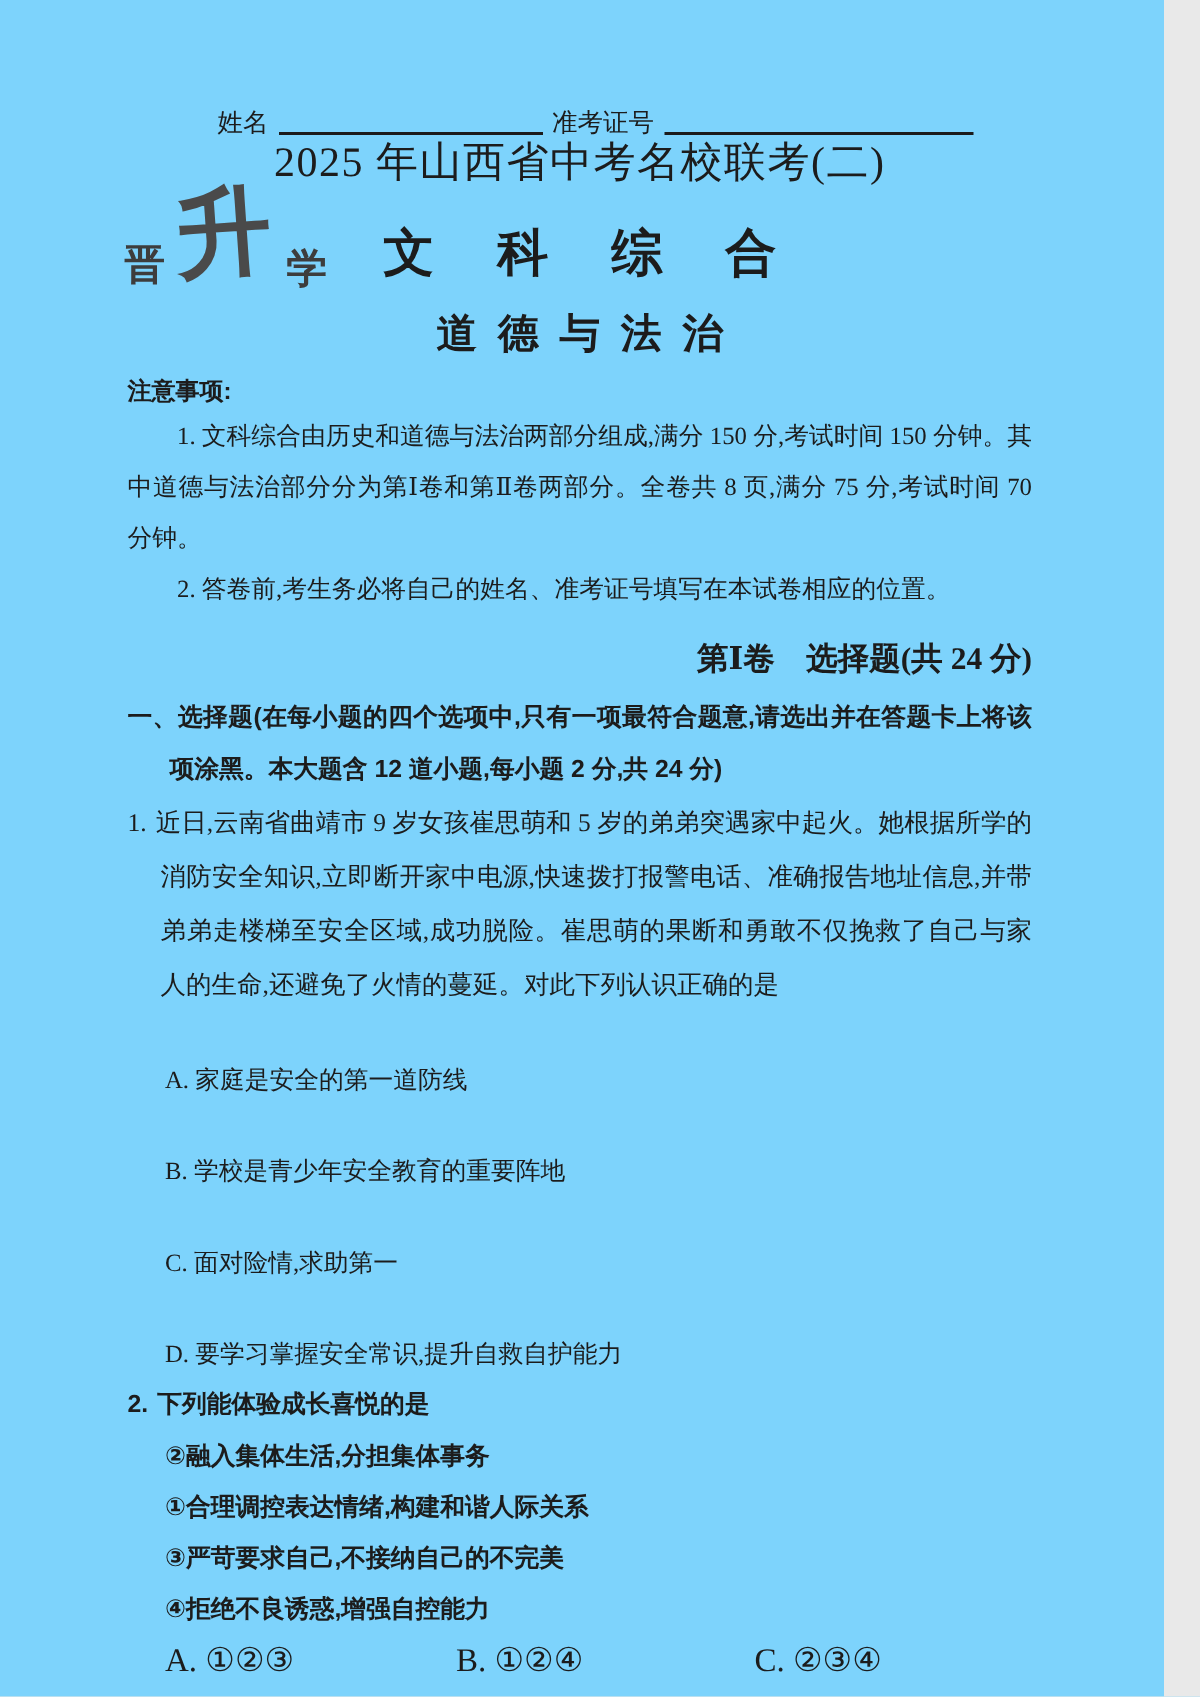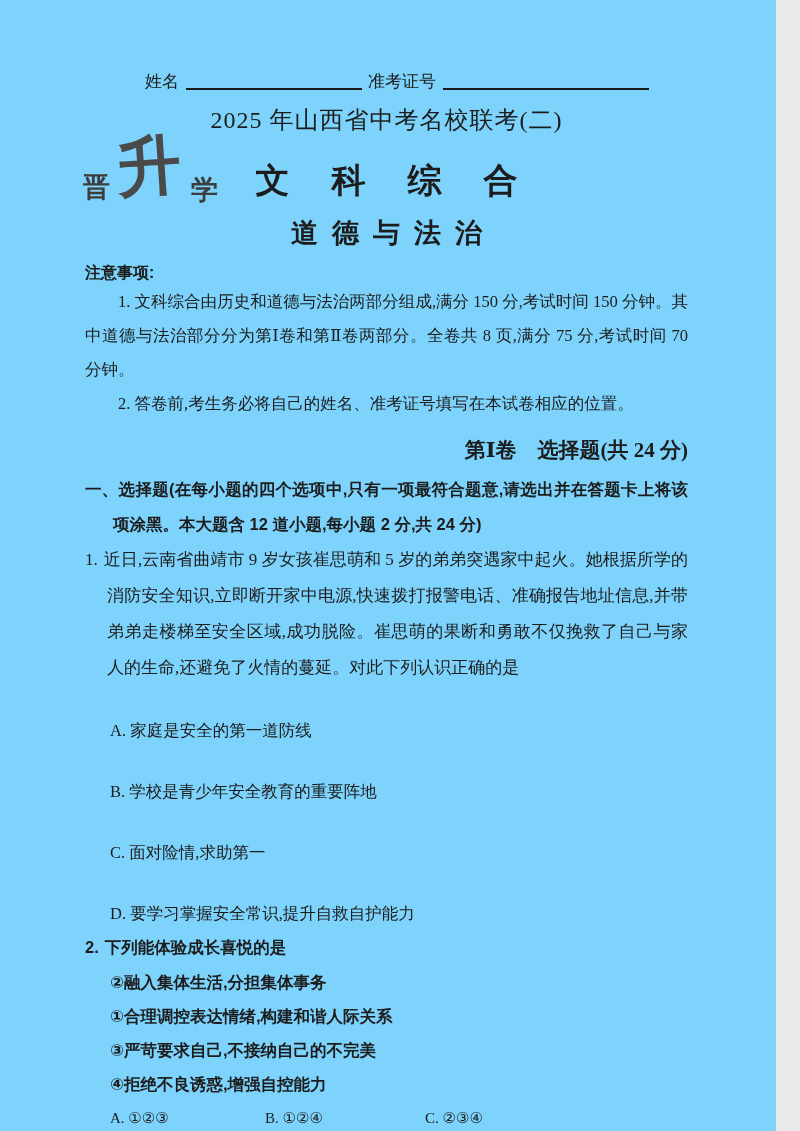--- a/index.html
+++ b/index.html
@@ -17,21 +17,21 @@
   .name-row { margin-left: 60px; font-size: 17px; line-height: 22px; white-space: nowrap; }
   .blank-line {
     display: inline-block; height: 1em;
     border-bottom: 2px solid #1b1b1b;
     transform: translateY(3px);
     margin: 0 6px 0 7px;
   }
   .blank-name { width: 176px; }
   .blank-id { width: 206px; }
   
-  .exam-title { margin-top: 11px; font-size: 24px; line-height: 32px; text-align: center; letter-spacing: 1px; }
+  .exam-title { margin-top: 0; font-size: 28px; line-height: 32px; text-align: center; letter-spacing: 1px; }
   .subject-block { position: relative; margin-top: 21px; height: 46px; }
   .subject-title {
     font-family: "Liberation Sans", "DejaVu Sans", sans-serif;
     font-size: 34px; font-weight: 700; line-height: 46px;
     letter-spacing: 42px; text-indent: 42px; text-align: center;
   }
   .logo { position: absolute; left: -6px; top: -14px; width: 165px; height: 88px; color: #3d3d3d; }
   .logo-jin  { position: absolute; left: 4px;  top: 26px; font-size: 27px; font-weight: 700; }
   .logo-sheng{
     position: absolute; left: 38px; top: -8px; font-size: 64px; font-weight: 700;
@@ -67,21 +67,21 @@
     font-family: "Liberation Sans", "DejaVu Sans", sans-serif;
     font-size: 16.5px; font-weight: 600; line-height: 35px;
     padding-left: 22px; text-indent: -22px;
   }
   .statement {
     font-family: "Liberation Sans", "DejaVu Sans", sans-serif;
     font-size: 16.5px; font-weight: 600; line-height: 34px; padding-left: 25px;
   }
   .options-row {
     display: grid; grid-template-columns: 155px 160px 163px 1fr;
-    padding-left: 25px; font-size: 15px; line-height: 34px;
+    padding-left: 25px; font-size: 22px; line-height: 34px; gap: 39px;
   }
   
   .page-footer { margin-top: 17px; text-align: center; font-size: 15px; line-height: 22px; color: #222; }
 </style>
 </head>
 <body>
 
 <div class="page">
 
   <div class="name-row">

